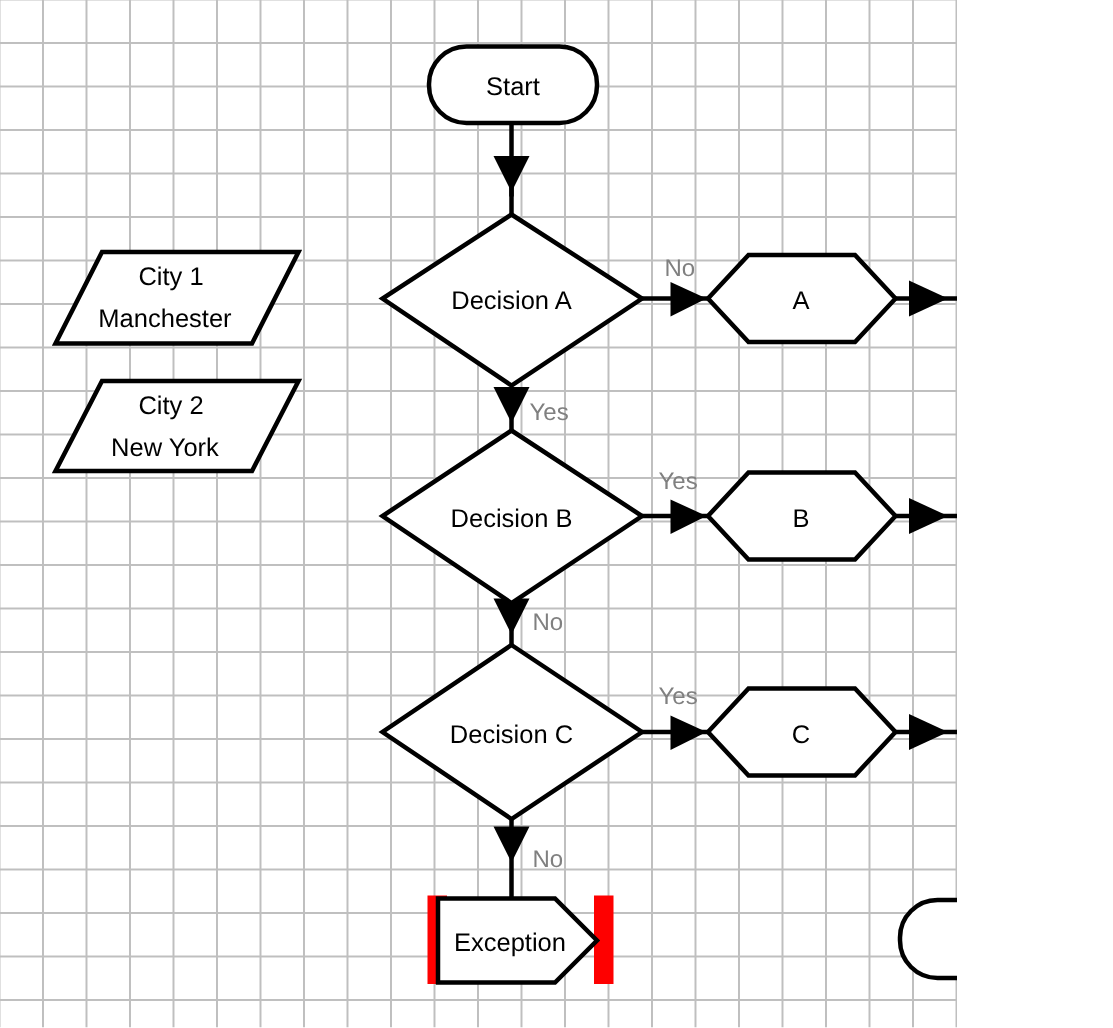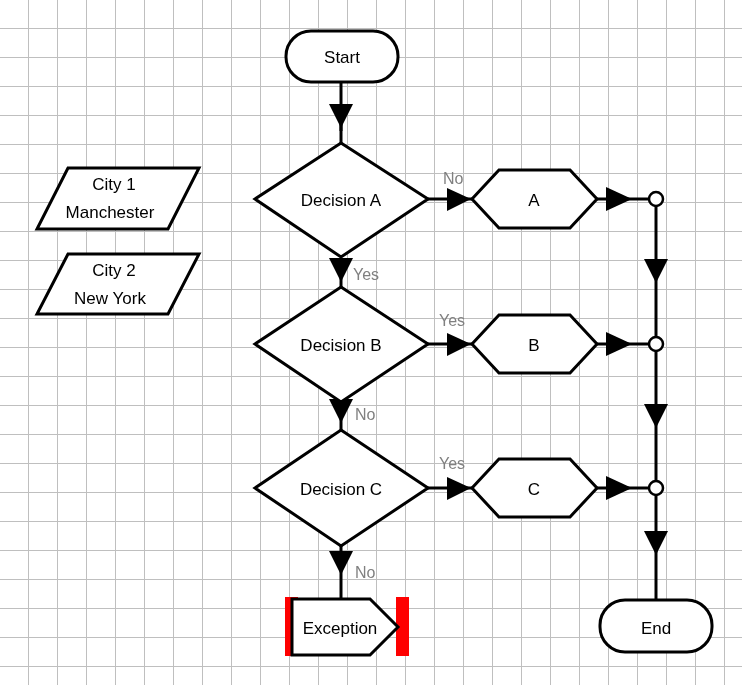--- a/index.html
+++ b/index.html
@@ -3,21 +3,21 @@
 <meta charset="utf-8">
 <style>
   html, body {
     margin: 0;
     padding: 0;
     background: #ffffff;
     font-family: "Liberation Sans", sans-serif;
   }
   #canvas {
     position: relative;
-    width: 742px;
+    width: 638px;
     height: 685px;
     background-color: #ffffff;
     background-image:
       linear-gradient(to right, #bfbfbf 1px, transparent 1px),
       linear-gradient(to bottom, #bfbfbf 1px, transparent 1px);
     background-size: 29px 29px;
     background-position: -1px -1px;
     overflow: hidden;
   }
   #diagram {

